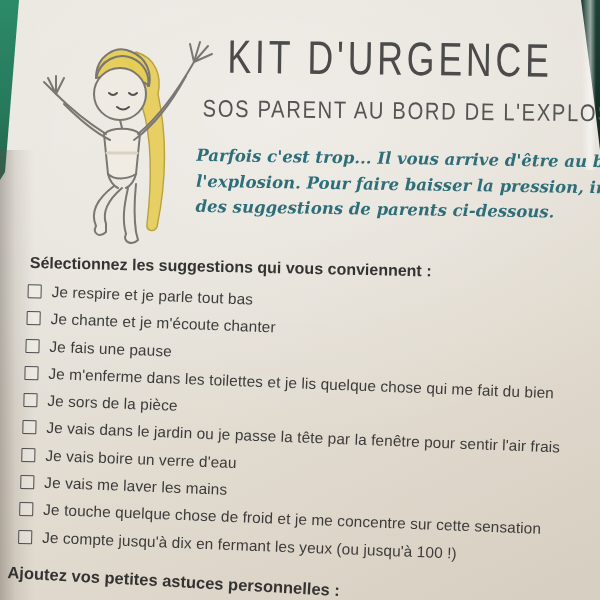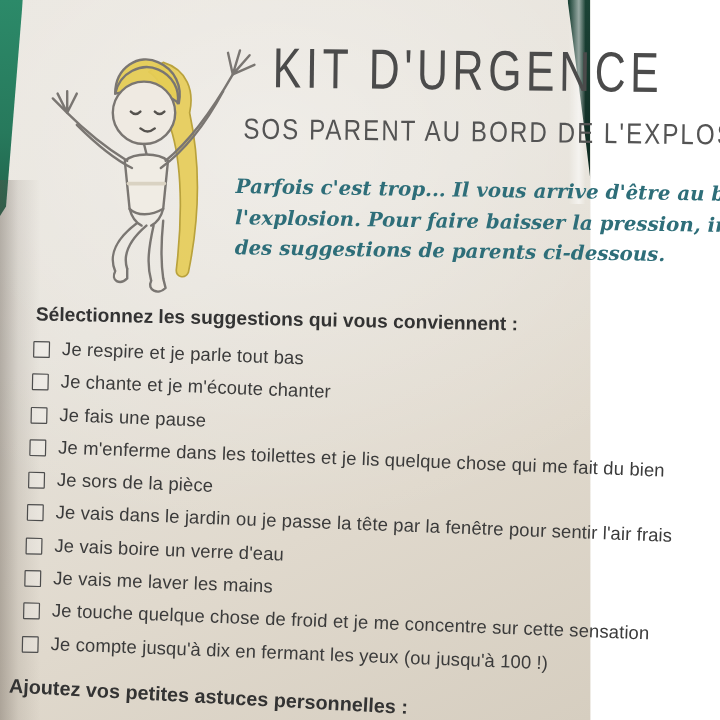--- a/index.html
+++ b/index.html
@@ -1,17 +1,17 @@
 <!DOCTYPE html>
 <html><head>
 <meta charset="utf-8">
 <style>
   html,body{margin:0;padding:0;}
   body{width:600px;height:600px;overflow:hidden;font-family:"Liberation Sans",sans-serif;}
-  .photo{position:relative;width:492px;height:600px;
+  .photo{position:relative;width:600px;height:600px;
     background:
       radial-gradient(140% 90% at 45% 20%, rgba(255,255,255,.35), rgba(255,255,255,0) 60%),
       linear-gradient(155deg,#e9e5de 0%,#e6e2da 38%,#e0d9cd 68%,#d6cec0 100%);
   }
   
   .table-left{position:absolute;left:0;top:0;width:26px;height:185px;
     background:linear-gradient(180deg,#2c8a69 0%,#27795c 60%,#1f6049 100%);
     clip-path:polygon(0 0,19px 0,5px 172px,0 180px);}
   .table-right{position:absolute;right:0;top:0;width:26px;height:160px;
     background:linear-gradient(180deg,#1b4336 0%,#122e25 70%,#0f2a21 100%);

